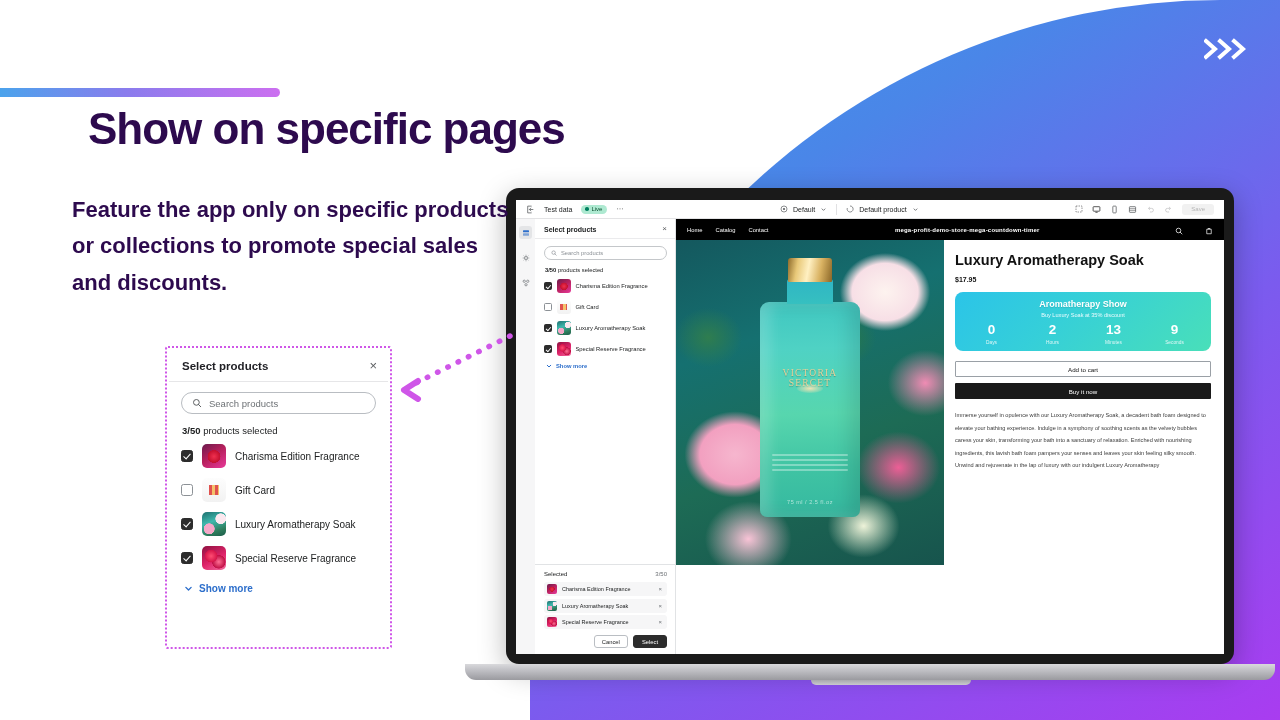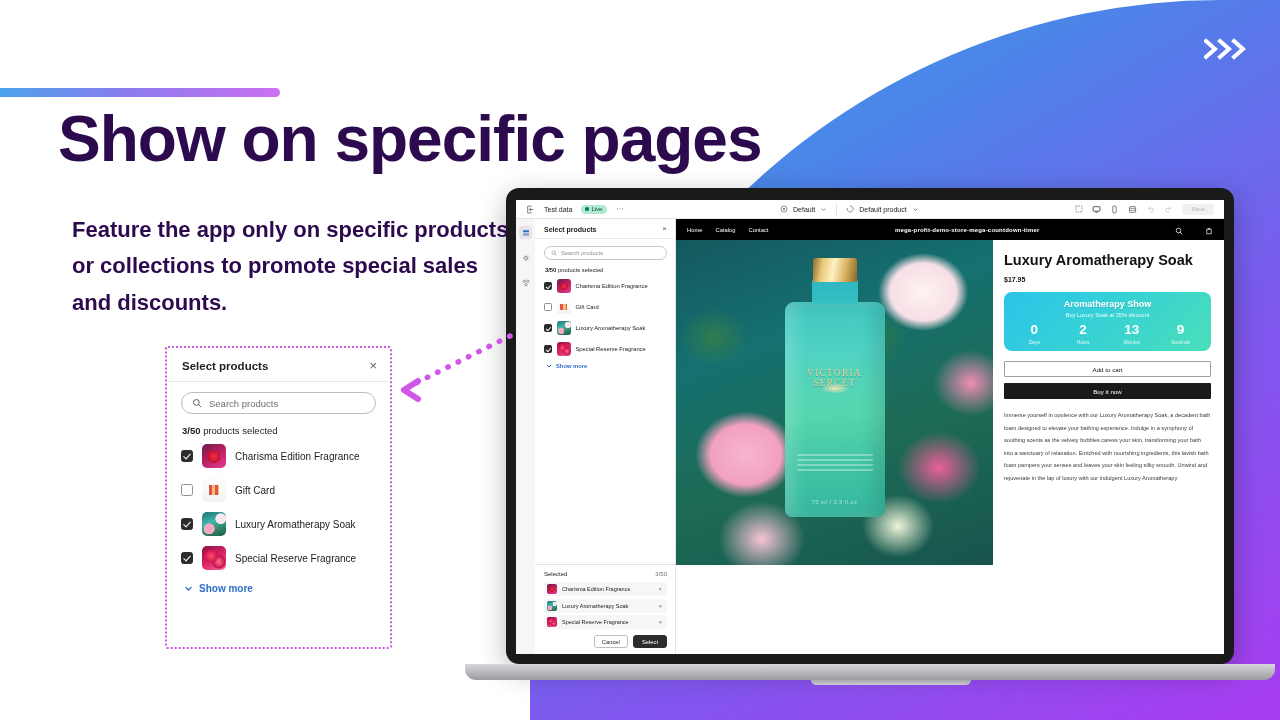--- a/index.html
+++ b/index.html
@@ -28,27 +28,27 @@
   }
   .chev-icon svg{ display:block; }
 
   
   .accent-bar{
     position:absolute; left:0; top:88px; width:280px; height:9px;
     background:linear-gradient(90deg,#4ba3ec 0%, #8a7ced 45%, #cc6ff0 100%);
     border-radius:0 5px 5px 0; z-index:5;
   }
   .headline{
-    position:absolute; left:58px; top:104px; z-index:5;
-    font-size:64px; font-weight:bold; color:#2d0a4e;
+    position:absolute; left:88px; top:104px; z-index:5;
+    font-size:44px; font-weight:bold; color:#2d0a4e;
     letter-spacing:-1px; line-height:1.12;
   }
   .subhead{
     position:absolute; left:72px; top:192px; width:440px; z-index:5;
-    font-size:22px; font-weight:bold; color:#2d0a4e; line-height:1.65;margin-top:20px;
+    font-size:22px; font-weight:bold; color:#2d0a4e; line-height:1.65;
   }
 
   
   .callout{
     position:absolute; left:165px; top:346px; width:227px; height:303px;
     background:#fff; z-index:7;
     border:2px dotted #cf56e8; border-radius:3px;
     padding:2px;
   }
   .callout-head{
@@ -190,21 +190,21 @@
   .store{ flex:1; background:#fff; display:flex; flex-direction:column; overflow:hidden;}
   .store-nav{
     height:21px;background:#000;display:flex;align-items:center;
     padding:0 11px;gap:13px;
   }
   .store-nav a{ font-size:5.8px;color:#fff;text-decoration:none; }
   .store-brand{ flex:1;text-align:center;font-size:6px;font-weight:bold;color:#fff;letter-spacing:.2px; }
   .store-ico{ color:#fff;margin-left:9px; }
   .store-body{ display:flex; flex:1; background:#fff; }
   .hero{
-    width:317px; height:325px; position:relative; overflow:hidden;
+    width:268px; height:325px; position:relative; overflow:hidden;
     background:
       radial-gradient(ellipse 70px 60px at 22% 66%, #f6b6ce 0%, #f2a0c0 50%, rgba(242,160,192,0) 72%),
       radial-gradient(ellipse 62px 54px at 27% 92%, #f8c3d6 0%, rgba(248,195,214,0) 70%),
       radial-gradient(ellipse 60px 52px at 78% 16%, #fdf3ef 0%, #f7dfe6 55%, rgba(247,223,230,0) 75%),
       radial-gradient(ellipse 52px 46px at 93% 44%, #f08cb4 0%, rgba(240,140,180,0) 72%),
       radial-gradient(ellipse 58px 50px at 83% 70%, #ec5f96 0%, rgba(236,95,150,0) 72%),
       radial-gradient(ellipse 50px 44px at 70% 88%, #eef3d9 0%, rgba(238,243,217,0) 72%),
       radial-gradient(ellipse 46px 40px at 12% 30%, #2f7d4f 0%, rgba(47,125,79,0) 74%),
       radial-gradient(ellipse 46px 40px at 62% 30%, #2a7a46 0%, rgba(42,122,70,0) 74%),
       linear-gradient(160deg,#14585e 0%, #157070 30%, #1d6b55 62%, #17544d 100%);

